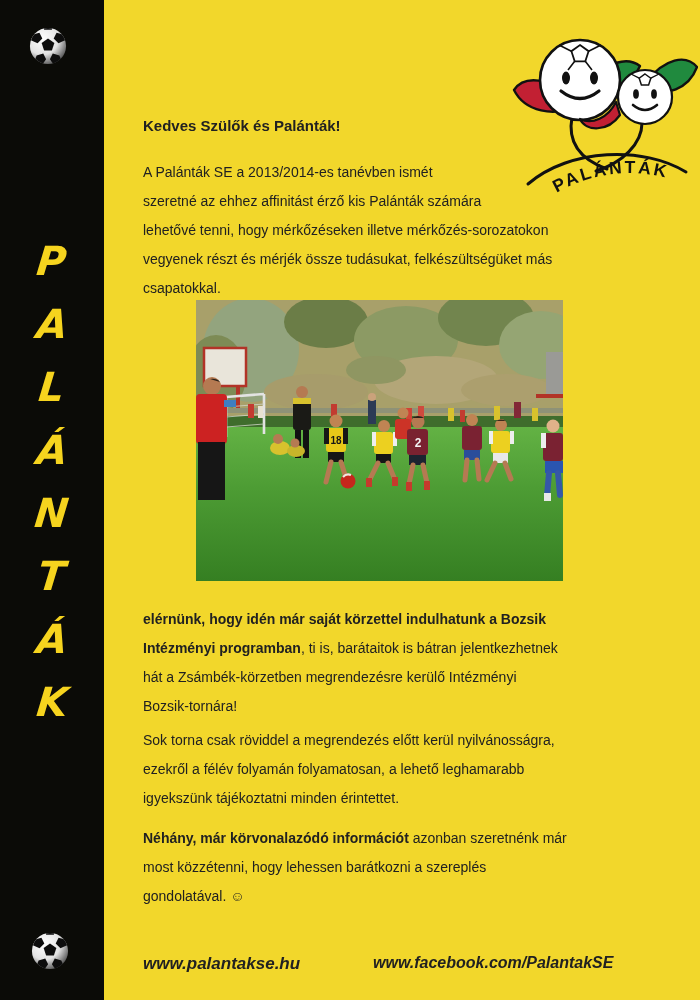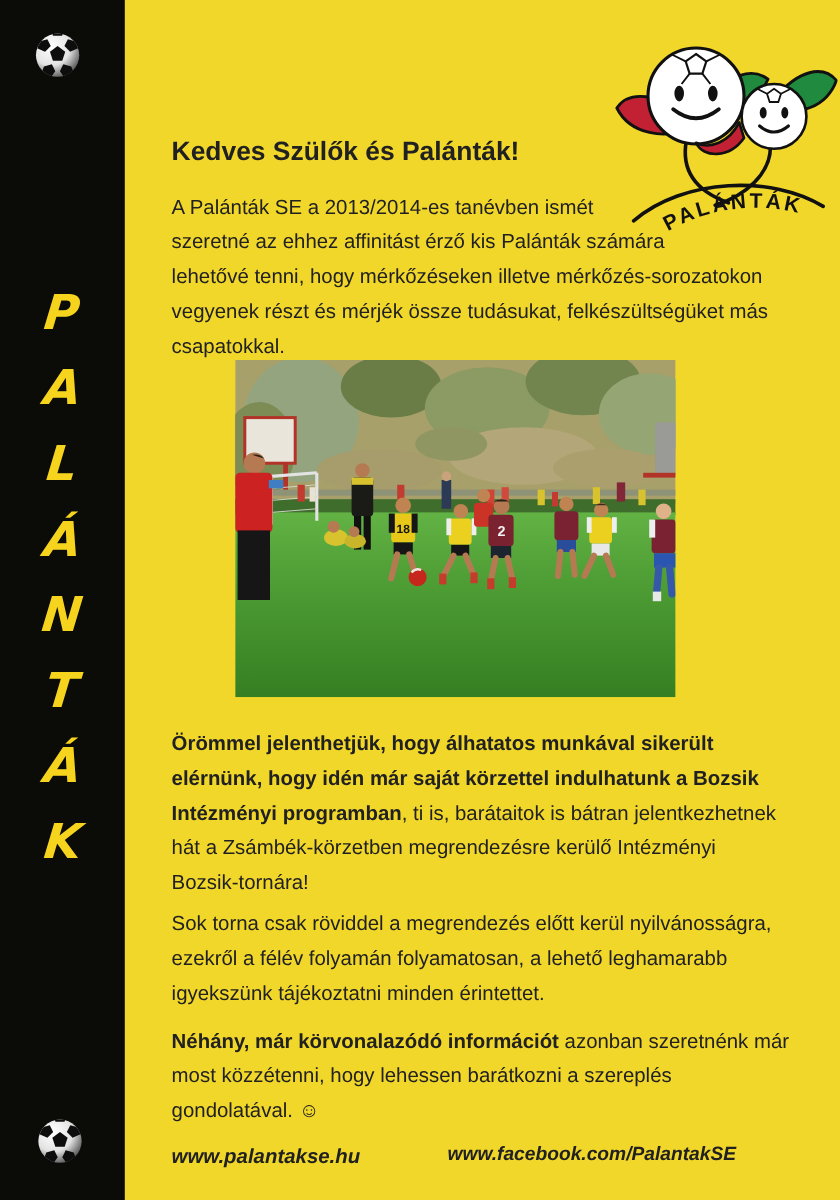--- a/index.html
+++ b/index.html
@@ -12,22 +12,22 @@
   .ball-bottom{left:31px;top:932px;}
   .sidebar-letters{position:absolute;left:0;top:241px;width:104px;display:flex;
         flex-direction:column;align-items:center;gap:22px;
         color:#F6D41E;font-family:"DejaVu Sans",sans-serif;
         font-style:italic;font-weight:bold;font-size:40px;line-height:41px;}
   .sidebar-letters span{display:block;transform:skewX(-6deg);}
   
   .logo{position:absolute;left:512px;top:20px;width:186px;height:186px;}
   
   .content{position:absolute;left:143px;top:116px;width:545px;}
-  .heading{font-size:22px;font-weight:bold;margin:0 0 22px 0;line-height:20px;}
-  .para .line{white-space:pre;font-size:17px;line-height:29px;}
+  .heading{font-size:15px;font-weight:bold;margin:0 0 22px 0;line-height:20px;}
+  .para .line{white-space:pre;font-size:14px;line-height:29px;}
   .b{font-weight:bold;}
   .para-0{margin-bottom:0;}
   .para-1{margin-bottom:5px;}
   .para-2{margin-bottom:11px;}
   .photo-wrap{margin:-3px 0 24px 53px;width:296px;height:281px;line-height:0;}
   .photo-wrap svg{width:367px;height:281px;}
   
   .footer-site{position:absolute;left:143px;top:954px;font-size:17px;font-weight:bold;font-style:italic;}
   .footer-fb{position:absolute;left:373px;top:954px;font-size:16px;font-weight:bold;font-style:italic;}
 </style>
@@ -243,21 +243,20 @@
         <circle cx="357" cy="126" r="6.5" fill="#e0b289"></circle>
         <rect x="347" y="133" width="20" height="28" rx="3" fill="#7a2232"></rect>
         <rect x="345" y="133" width="5" height="15" fill="#eee"></rect>
         <rect x="349" y="161" width="18" height="12" fill="#2a55b0"></rect>
         <path d="M353 173 L351 196 M362 173 L364 195" stroke="#3558a8" stroke-width="6" stroke-linecap="round"></path>
         <rect x="348" y="193" width="7" height="8" fill="#e8e8e8"></rect>
       </svg>
     </div>
 
     <div class="para para-1">
-        <div class="line"><span class="b">Örömmel jelenthetjük, hogy álhatatos munkával sikerült</span></div>
         <div class="line"><span class="b">elérnünk, hogy idén már saját körzettel indulhatunk a Bozsik</span></div>
         <div class="line"><span class="b">Intézményi programban</span><span>, ti is, barátaitok is bátran jelentkezhetnek</span></div>
         <div class="line"><span>hát a Zsámbék-körzetben megrendezésre kerülő Intézményi</span></div>
         <div class="line"><span>Bozsik-tornára!</span></div>
       </div>
     <div class="para para-2">
         <div class="line"><span>Sok torna csak röviddel a megrendezés előtt kerül nyilvánosságra,</span></div>
         <div class="line"><span>ezekről a félév folyamán folyamatosan, a lehető leghamarabb</span></div>
         <div class="line"><span>igyekszünk tájékoztatni minden érintettet.</span></div>
       </div>

